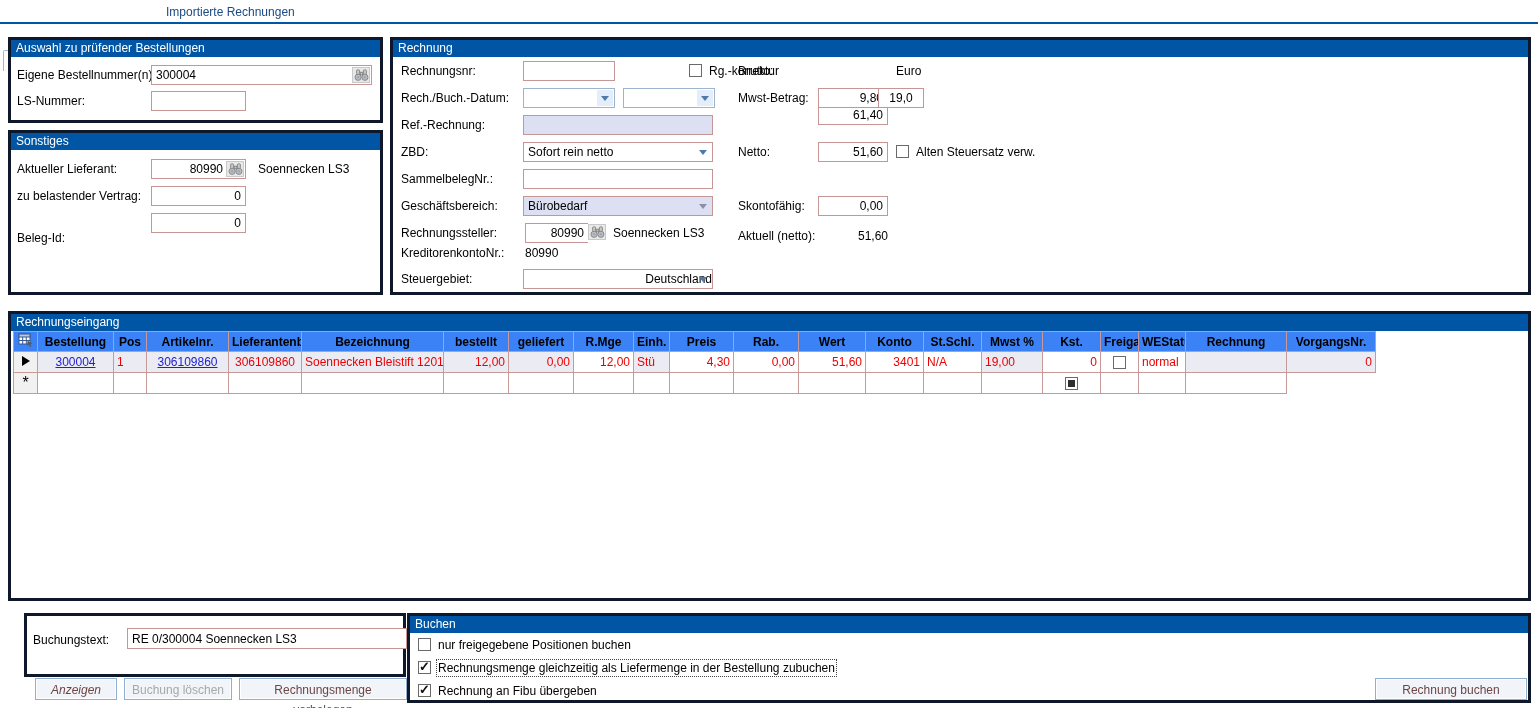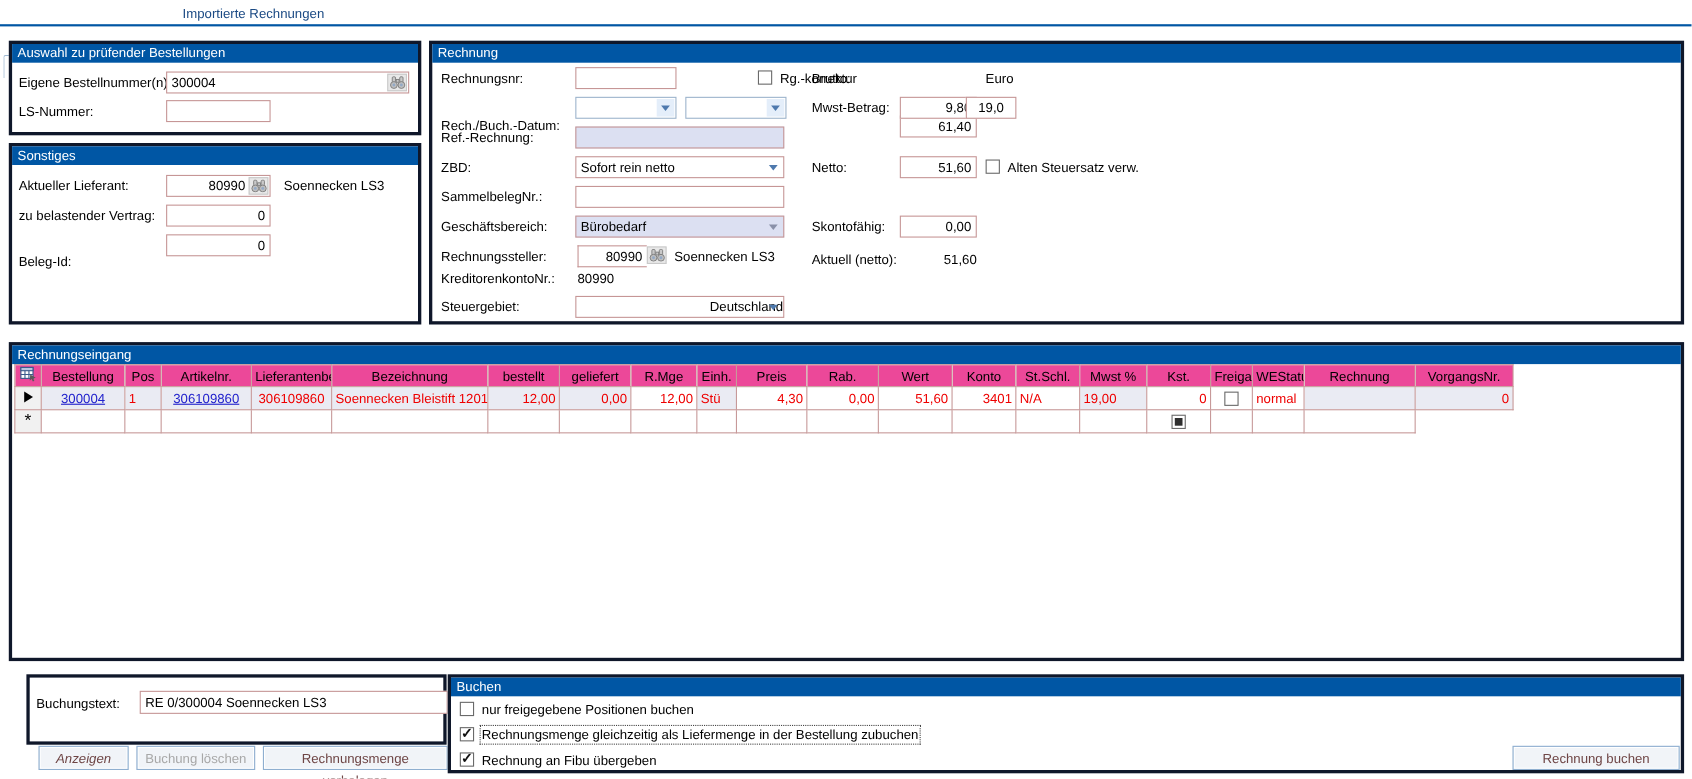--- a/index.html
+++ b/index.html
@@ -47,21 +47,21 @@
   .cb.checked::after{content:"\2713";position:absolute;left:0px;top:-3px;font-size:13px;font-weight:bold;color:#111;}
 
   .btn{position:absolute;box-sizing:border-box;height:22px;background:#f1f4f8;border:1px solid #8fafd0;
        box-shadow:inset 0 0 0 1px #ffffff;color:#6e4545;font-size:12px;text-align:center;line-height:20px;cursor:pointer;}
   .btn.disabled{color:#a8a8a8;cursor:default;}
 
   
   table.grid{border-collapse:collapse;table-layout:fixed;position:absolute;left:2px;top:17px;width:1362px;}
   table.grid th,table.grid td{border:1px solid #c79999;font-size:12px;height:19px;padding:0 3px;
        overflow:hidden;white-space:nowrap;box-sizing:content-box;font-weight:normal;}
-  table.grid th{background:#ec4899;color:#000;}
+  table.grid th{background:#3b82f6;color:#000;font-weight:bold;}
   table.grid td{background:#fff;}
   table.grid td.ro{background:#eaebf3;}
   table.grid td.sel{background:#f1f1f1;text-align:center;}
   .red{color:#ee0000;}
   .rt{text-align:right;} .ct{text-align:center;}
   a.lnk{color:#2222cc;text-decoration:underline;cursor:pointer;}
   .cur-arrow{display:inline-block;width:0;height:0;border-top:5px solid transparent;
        border-bottom:5px solid transparent;border-left:8px solid #000;}
   .cell-cb{display:inline-block;width:13px;height:13px;border:1px solid #6a6a6a;background:#fff;
        box-sizing:border-box;vertical-align:middle;position:relative;}
@@ -129,21 +129,21 @@
     <div class="panel-h">Rechnung</div>
 
     <div class="lbl" style="left:8px;top:24px;">Rechnungsnr:</div>
     <input class="inp" style="left: 130px; top: 21px; width: 92px;" value="">
     <div class="cb" style="left:296px;top:24px;"></div>
     <div class="lbl" style="left:316px;top:24px;">Rg.-korrektur</div>
     <div class="lbl" style="left:345px;top:24px;">Brutto:</div>
     <input class="inp right" style="left: 425px; top: 21px; width: 70px; margin-top: 44px;" value="61,40">
     <div class="lbl" style="left:503px;top:24px;">Euro</div>
 
-    <div class="lbl" style="left:8px;top:51px;margin-top:16px;">Rech./Buch.-Datum:</div>
+    <div class="lbl" style="left:8px;top:51px;">Rech./Buch.-Datum:</div>
     <div class="combo bluebrd" style="left:130px;top:48px;width:92px;">
       <span></span>
       <span class="arrzone">
           <span class="arr2"></span>
         </span>
     </div>
     <div class="combo bluebrd" style="left:230px;top:48px;width:92px;">
       <span></span>
       <span class="arrzone">
           <span class="arr2"></span>

